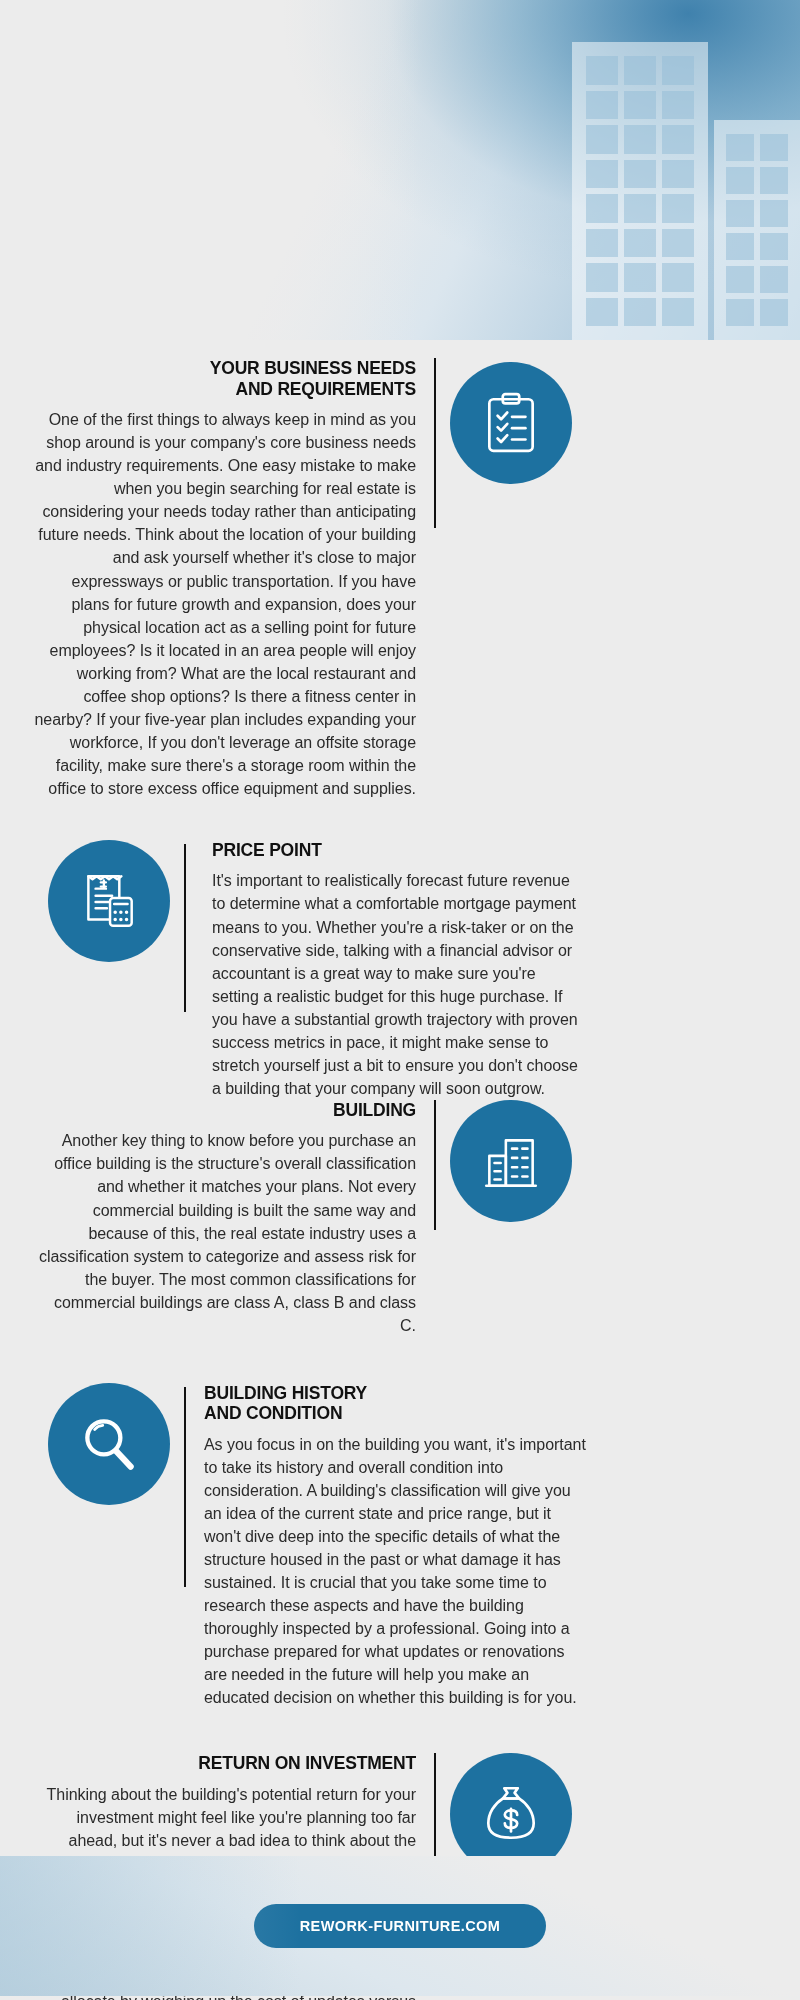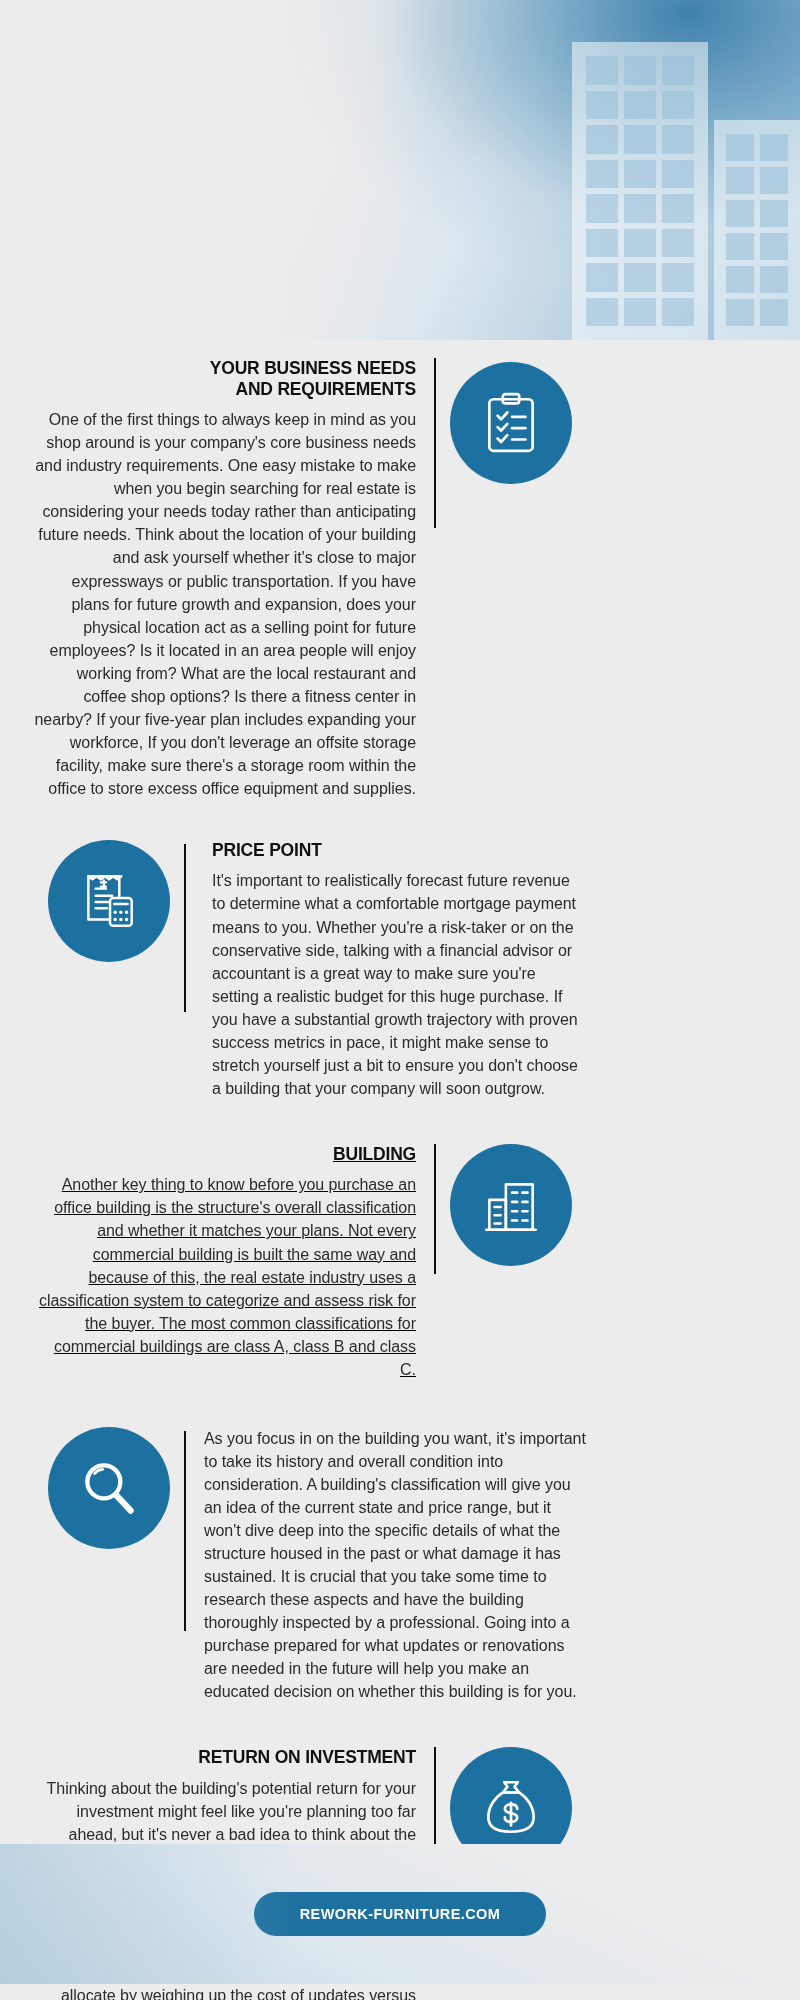--- a/index.html
+++ b/index.html
@@ -104,21 +104,21 @@
     width:122px; height:122px;
     border-radius:50%;
     background:#1d71a0;
     display:flex; align-items:center; justify-content:center;
   }
   .circle svg { width:66px; height:66px; display:block; }
 
   
   .footer {
     position:absolute;
-    left:0; bottom:16px;
+    left:0; bottom:4px;
     width:800px; height:140px;
     background:linear-gradient(25deg,#c3d6e2 0%, #dde7ee 38%, #ececec 72%, #ececec 100%);
     display:flex; align-items:center; justify-content:center;
   }
   .cta {
     background:#1d71a0;
     color:#fff;
     border:none;
     border-radius:30px;
     padding:14px 46px;
@@ -229,21 +229,21 @@
   </div>
   <div class="divider" style="height:168px;margin-top:4px;"></div>
   <div class="sec-text left" style="padding-left:26px;">
     <div class="sec-title">
       <span>PRICE POINT</span>
     </div>
     <p class="sec-body">It's important to realistically forecast future revenue to determine what a comfortable mortgage payment means to you. Whether you're a risk-taker or on the conservative side, talking with a financial advisor or accountant is a great way to make sure you're setting a realistic budget for this huge purchase. If you have a substantial growth trajectory with proven success metrics in pace, it might make sense to stretch yourself just a bit to ensure you don't choose a building that your company will soon outgrow.</p>
   </div>
 </div>
 
-<div class="section" style="margin-top:44px;text-decoration:underline;">
+<div class="section" style="">
   <div class="sec-text right" style="padding-right:18px;">
     <div class="sec-title">
       <span>BUILDING</span>
     </div>
     <p class="sec-body">Another key thing to know before you purchase an office building is the structure's overall classification and whether it matches your plans. Not every commercial building is built the same way and because of this, the real estate industry uses a classification system to categorize and assess risk for the buyer. The most common classifications for commercial buildings are class A, class B and class C.</p>
   </div>
   <div class="divider" style="height:130px;"></div>
   <div class="icon-wrap" style="margin-top:0;">
     <div class="circle">
       <svg viewBox="0 0 64 64" fill="none" stroke="#ffffff" stroke-width="2.5" stroke-linecap="round" stroke-linejoin="round">
@@ -262,20 +262,24 @@
     <div class="circle">
       <svg viewBox="0 0 64 64" fill="none" stroke="#ffffff" stroke-width="4.2" stroke-linecap="round" stroke-linejoin="round">
         <circle cx="27" cy="26" r="16"></circle>
         <path d="M39 39l14 15" stroke-width="6"></path>
         <path d="M18 18a12 12 0 018-4" stroke-width="2.6"></path>
       </svg>
     </div>
   </div>
   <div class="divider" style="height:200px;margin-top:4px;"></div>
   <div class="sec-text left" style="padding-left:18px;">
+    <div class="sec-title">
+      <span>BUILDING HISTORY</span>
+      <span>AND CONDITION</span>
+    </div>
     <p class="sec-body">As you focus in on the building you want, it's important to take its history and overall condition into consideration. A building's classification will give you an idea of the current state and price range, but it won't dive deep into the specific details of what the structure housed in the past or what damage it has sustained. It is crucial that you take some time to research these aspects and have the building thoroughly inspected by a professional. Going into a purchase prepared for what updates or renovations are needed in the future will help you make an educated decision on whether this building is for you.</p>
   </div>
 </div>
 
 <div class="section" style="margin-top:44px;">
   <div class="sec-text right" style="padding-right:18px;">
     <div class="sec-title">
       <span>RETURN ON INVESTMENT</span>
     </div>
     <p class="sec-body">Thinking about the building's potential return for your investment might feel like you're planning too far ahead, but it's never a bad idea to think about the future. Depending on how long you spend in a particular building, updates and renovations typically increase a property's value. However, it's important to set a firm budget to ensure you maximize the return on investment. You should think carefully about renovation updates and how much budget you allocate by weighing up the cost of updates versus purchasing something new. Consider having an experienced commercial real estate broker assess the building to help you decide if updates are a smart decision. There's a lot that goes into pricing a building so talking with your agent is a great way to understand your options.</p>

